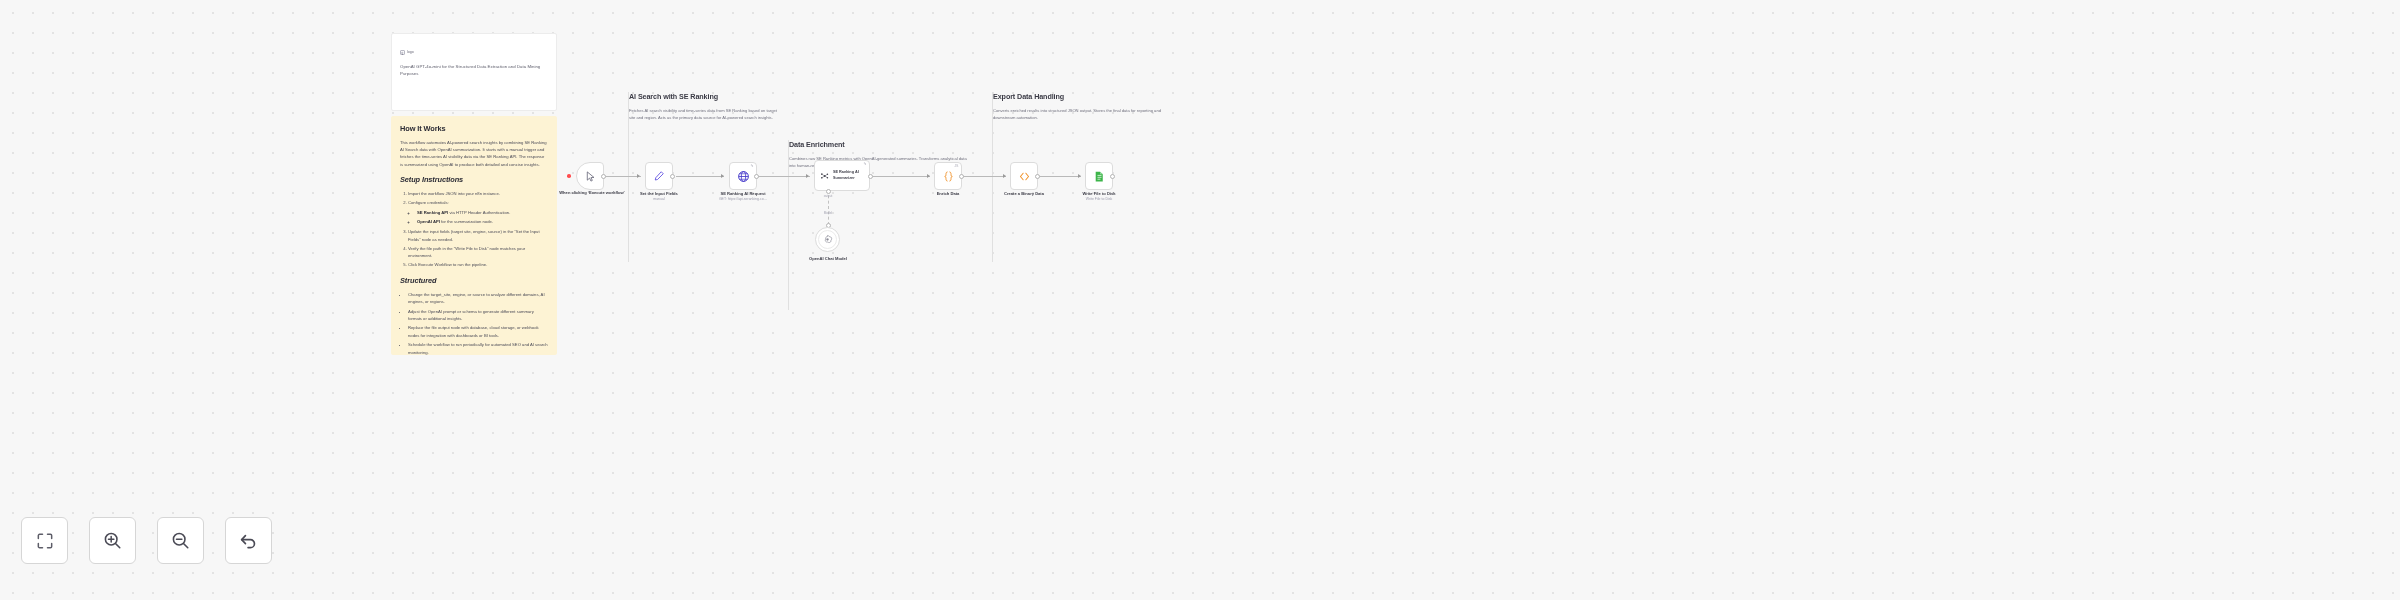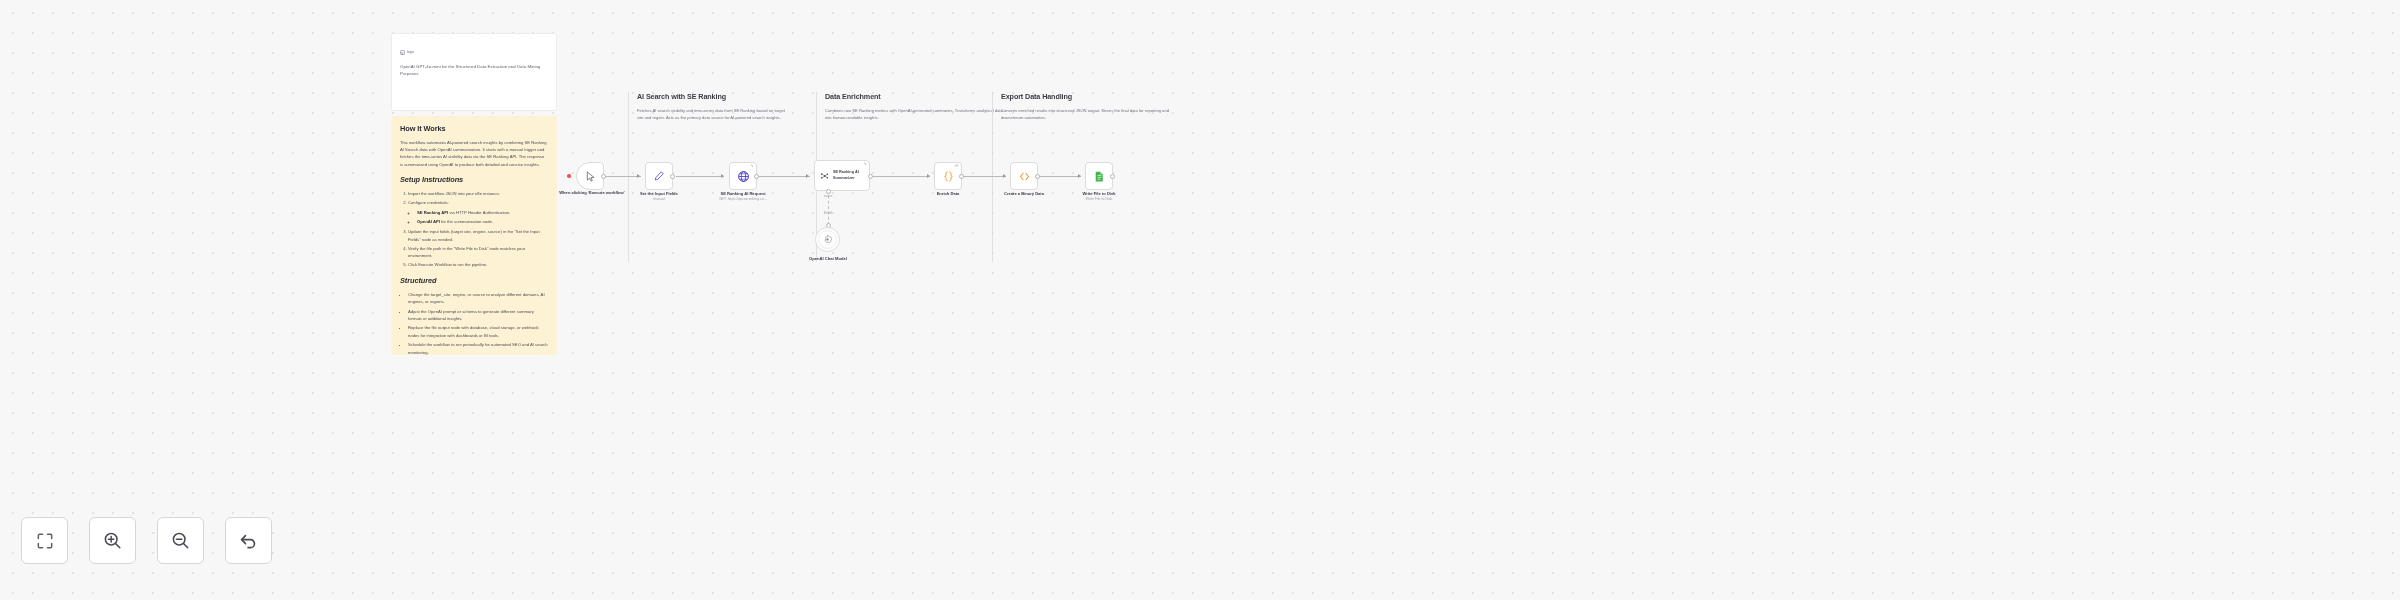--- a/index.html
+++ b/index.html
@@ -108,24 +108,24 @@
     padding-left: 9px;
   }
   .sticky-yellow b { font-weight: bold; color: #2b2b34; }
 
   
   .section {
     position: absolute;
     top: 92px;
     height: 170px;
     border-left: 1px solid #e0e0e0;
-    padding-left: 8px;
+    padding-left: 0;
   }
   .section.s1 { left: 628px; width: 160px; }
-  .section.s2 { left: 816px; width: 198px; }
+  .section.s2 { left: 788px; width: 198px; margin-top: 48px; }
   .section.s3 { left: 992px; width: 195px; }
   .section-title {
     font-size: 7.2px;
     font-weight: bold;
     color: #3b3b46;
     letter-spacing: -0.1px;
     margin-left: 0px;
   }
   .section-desc {
     margin-top: 7px;

